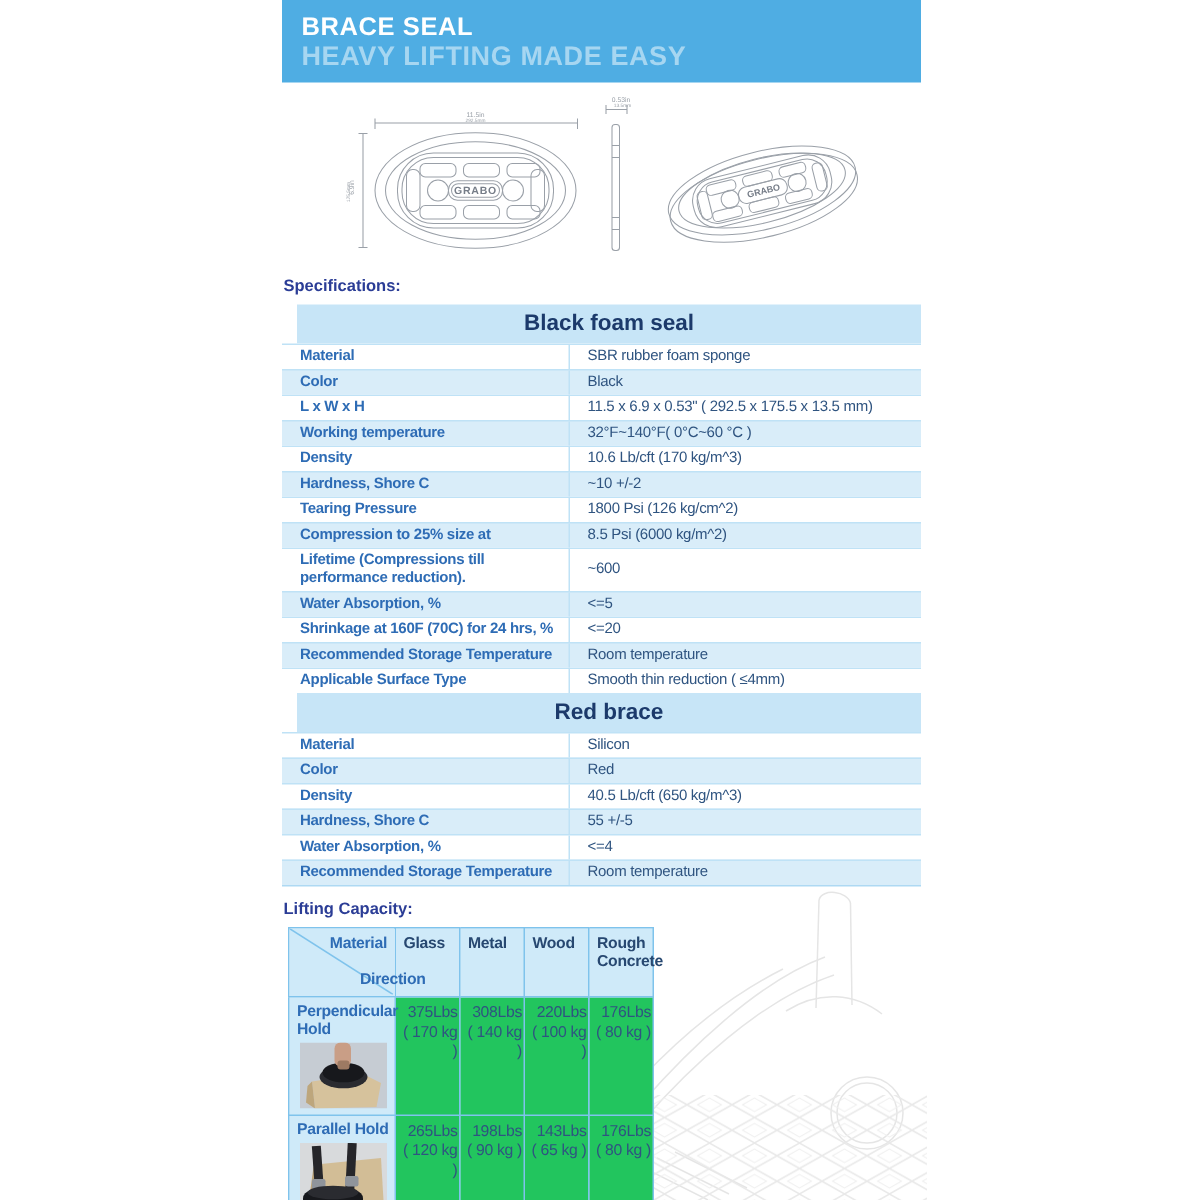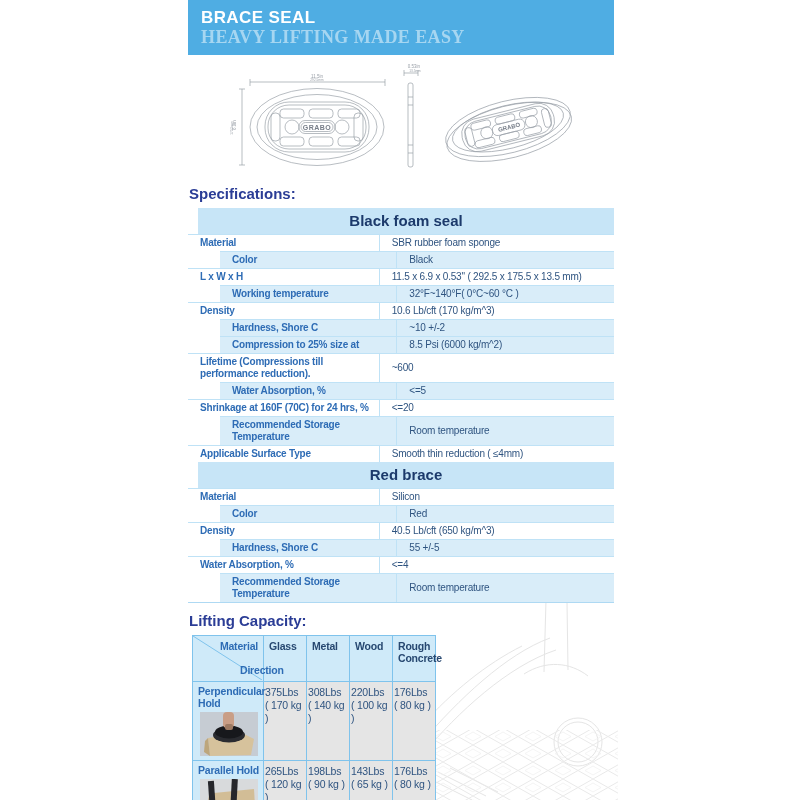--- a/index.html
+++ b/index.html
@@ -3,52 +3,52 @@
 <meta charset="utf-8">
 <style>
   html,body{margin:0;padding:0;background:#ffffff;}
   .canvas{position:relative;width:727px;height:800px;background:#fff;overflow:hidden;
           font-family:"Liberation Sans",sans-serif;}
   .col{position:absolute;left:188px;top:0;width:426px;height:800px;z-index:1;}
 
   
   .banner{background:#4fade3;height:55px;box-sizing:border-box;padding:8px 0 0 13px;}
   .banner .t1{color:#ffffff;font-size:17px;font-weight:bold;letter-spacing:.4px;line-height:19px;}
-  .banner .t2{color:#a6d6f1;font-size:18px;font-weight:bold;letter-spacing:.4px;line-height:20px;font-family:Liberation Serif, serif;}
+  .banner .t2{color:#a6d6f1;font-size:18px;font-weight:bold;letter-spacing:.4px;line-height:20px;}
 
   
   .drawings{height:125px;}
   .drawings svg{display:block;}
 
-  h2.sect{margin:5px 0 6px 1px;font-size:15px;font-weight:bold;color:#2b3d96;}
+  h2.sect{margin:5px 0 6px 1px;font-size:11px;font-weight:bold;color:#2b3d96;}
 
   
   .spec{width:426px;border-bottom:1px solid #aed9f3;}
   .sec-head{background:#c7e5f7;color:#1c3a6b;font-weight:bold;font-size:15px;
             text-align:center;padding:4px 0;line-height:18px;margin-left:10px;}
   .spec-row{display:flex;border-top:1px solid #bfe2f6;background:#fff;min-height:16px;}
-  .spec-row.alt{background:#d9edf9;margin-left:32px;}
+  .spec-row.alt{background:#d9edf9;}
   .spec-label{width:45%;box-sizing:border-box;padding:2px 4px 2px 12px;
               font-size:10px;font-weight:bold;color:#2e6cb5;letter-spacing:-.2px;
               line-height:12px;border-right:1px solid #bfe2f6;display:flex;align-items:center;}
   .spec-value{width:55%;box-sizing:border-box;padding:2px 4px 2px 12px;font-size:10px;
               color:#2f5480;letter-spacing:-.2px;line-height:12px;display:flex;align-items:center;}
 
   
   .lift{border-collapse:collapse;margin-left:4px;width:243px;table-layout:fixed;}
   .lift th,.lift td{border:1px solid #7fc3ec;box-sizing:border-box;vertical-align:top;}
   .lift thead th{background:#cfeaf9;color:#274871;font-size:10.5px;font-weight:bold;
                  text-align:left;padding:4px 2px 2px 5px;height:46px;letter-spacing:-.2px;}
   .corner{position:relative;background:#cfeaf9;width:71px;padding:0 !important;}
   .corner svg{position:absolute;left:0;top:0;}
   .corner .c-top{position:absolute;top:4px;right:5px;color:#2e6cb5;font-size:10.5px;font-weight:bold;}
   .corner .c-bot{position:absolute;bottom:5px;left:6px;color:#2e6cb5;font-size:10.5px;font-weight:bold;padding-left:41px;}
   .lift td.lab{background:#cfeaf9;color:#2e6cb5;font-size:10.5px;font-weight:bold;
                padding:3px 2px 2px 5px;letter-spacing:-.2px;line-height:12px;}
-  .lift td.val{background:#e5e5e5;color:#2f5480;font-size:10.5px;text-align:left;
+  .lift td.val{background:#22c55e;color:#2f5480;font-size:10.5px;text-align:right;
                padding:4px 1px;line-height:13px;letter-spacing:-.2px;}
   .lift .r1{height:64px;margin-top:19px;} .lift .r2{height:62px;}
   .photo{display:block;margin:3px 2px 2px 2px;}
 
   
   .wm{position:absolute;left:428px;top:592px;z-index:0;}
 </style>
 </head>
 <body>
 
@@ -166,20 +166,24 @@
           <div class="spec-label">Working temperature</div>
           <div class="spec-value">32°F~140°F( 0°C~60 °C )</div>
         </div>
         <div class="spec-row">
           <div class="spec-label">Density</div>
           <div class="spec-value">10.6 Lb/cft (170 kg/m^3)</div>
         </div>
         <div class="spec-row alt">
           <div class="spec-label">Hardness, Shore C</div>
           <div class="spec-value">~10 +/-2</div>
+        </div>
+        <div class="spec-row">
+          <div class="spec-label">Tearing Pressure</div>
+          <div class="spec-value">1800 Psi (126 kg/cm^2)</div>
         </div>
         <div class="spec-row alt">
           <div class="spec-label">Compression to 25% size at</div>
           <div class="spec-value">8.5 Psi (6000 kg/m^2)</div>
         </div>
         <div class="spec-row">
           <div class="spec-label">Lifetime (Compressions till performance reduction).</div>
           <div class="spec-value">~600</div>
         </div>
         <div class="spec-row alt">

